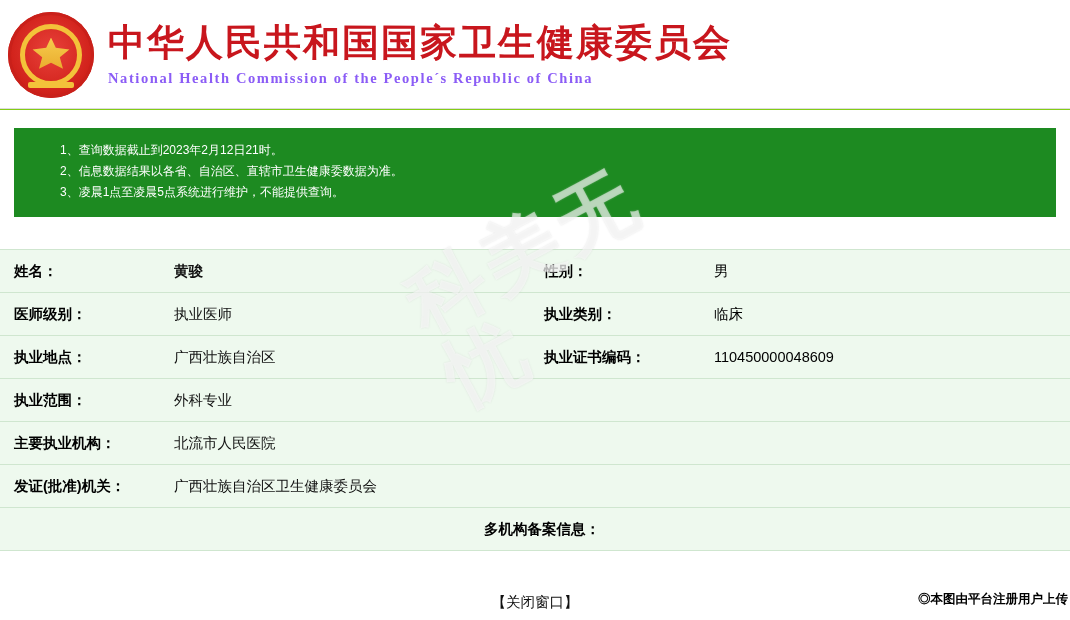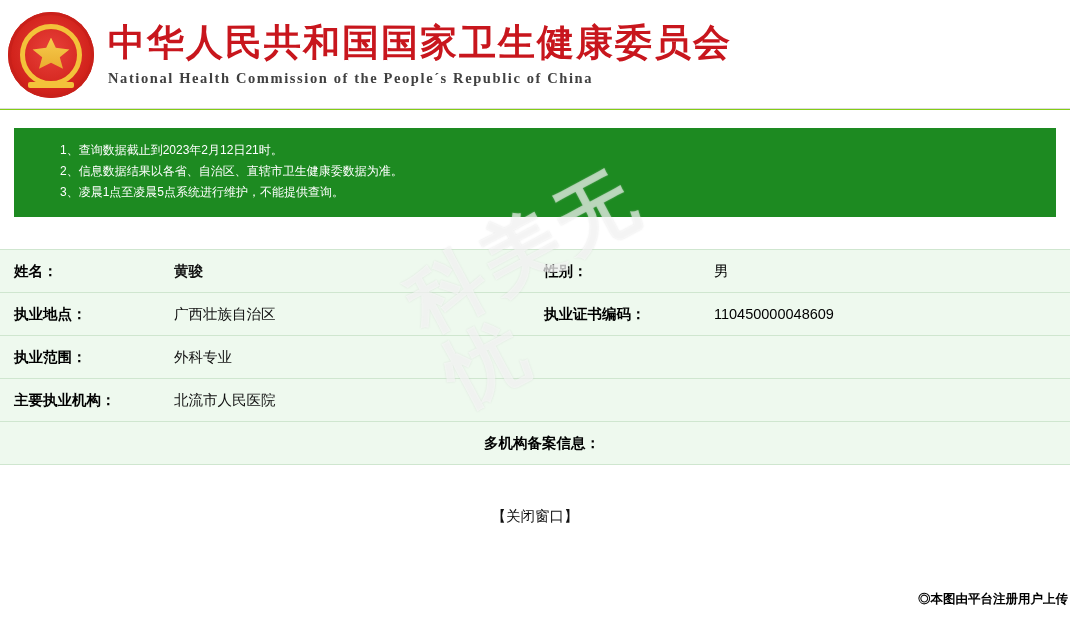--- a/index.html
+++ b/index.html
@@ -71,21 +71,21 @@
   .cn-title {
     color: #c8161d;
     font-family: "Liberation Serif", serif;
     font-weight: bold;
     font-size: 37px;
     letter-spacing: 2px;
     line-height: 1.15;
     white-space: nowrap;
   }
   .en-title {
-    color: #404040;
+    color: #8b5cf6;
     font-family: "Liberation Serif", serif;
     font-weight: bold;
     font-size: 14.5px;
     letter-spacing: 1.6px;
     margin-top: 5px;
     white-space: nowrap;
   }
   .header-rule {
     position: absolute;
     left: 0; right: 0; bottom: 0;
@@ -211,33 +211,43 @@
 <div class="table-wrap">
   <table class="info">
     <tbody>
       <tr>
         <td class="label">姓名：</td>
         <td class="value bold-name">黄骏</td>
         <td class="label-r">性别：</td>
         <td class="value-r">男</td>
       </tr>
       <tr>
+        <td class="label">医师级别：</td>
+        <td class="value">执业医师</td>
+        <td class="label-r">执业类别：</td>
+        <td class="value-r">临床</td>
+      </tr>
+      <tr>
         <td class="label">执业地点：</td>
         <td class="value">广西壮族自治区</td>
         <td class="label-r">执业证书编码：</td>
         <td class="value-r">110450000048609</td>
       </tr>
       <tr>
         <td class="label">执业范围：</td>
         <td class="value" colspan="3">外科专业</td>
       </tr>
       <tr>
         <td class="label">主要执业机构：</td>
         <td class="value" colspan="3">北流市人民医院</td>
       </tr>
+      <tr>
+        <td class="label">发证(批准)机关：</td>
+        <td class="value" colspan="3">广西壮族自治区卫生健康委员会</td>
+      </tr>
       <tr class="multi-row">
         <td colspan="4">多机构备案信息：</td>
       </tr>
     </tbody>
   </table>
 </div>
 
 <div class="footer">
   <a class="close-link" href="#">【关闭窗口】</a>
 </div>

